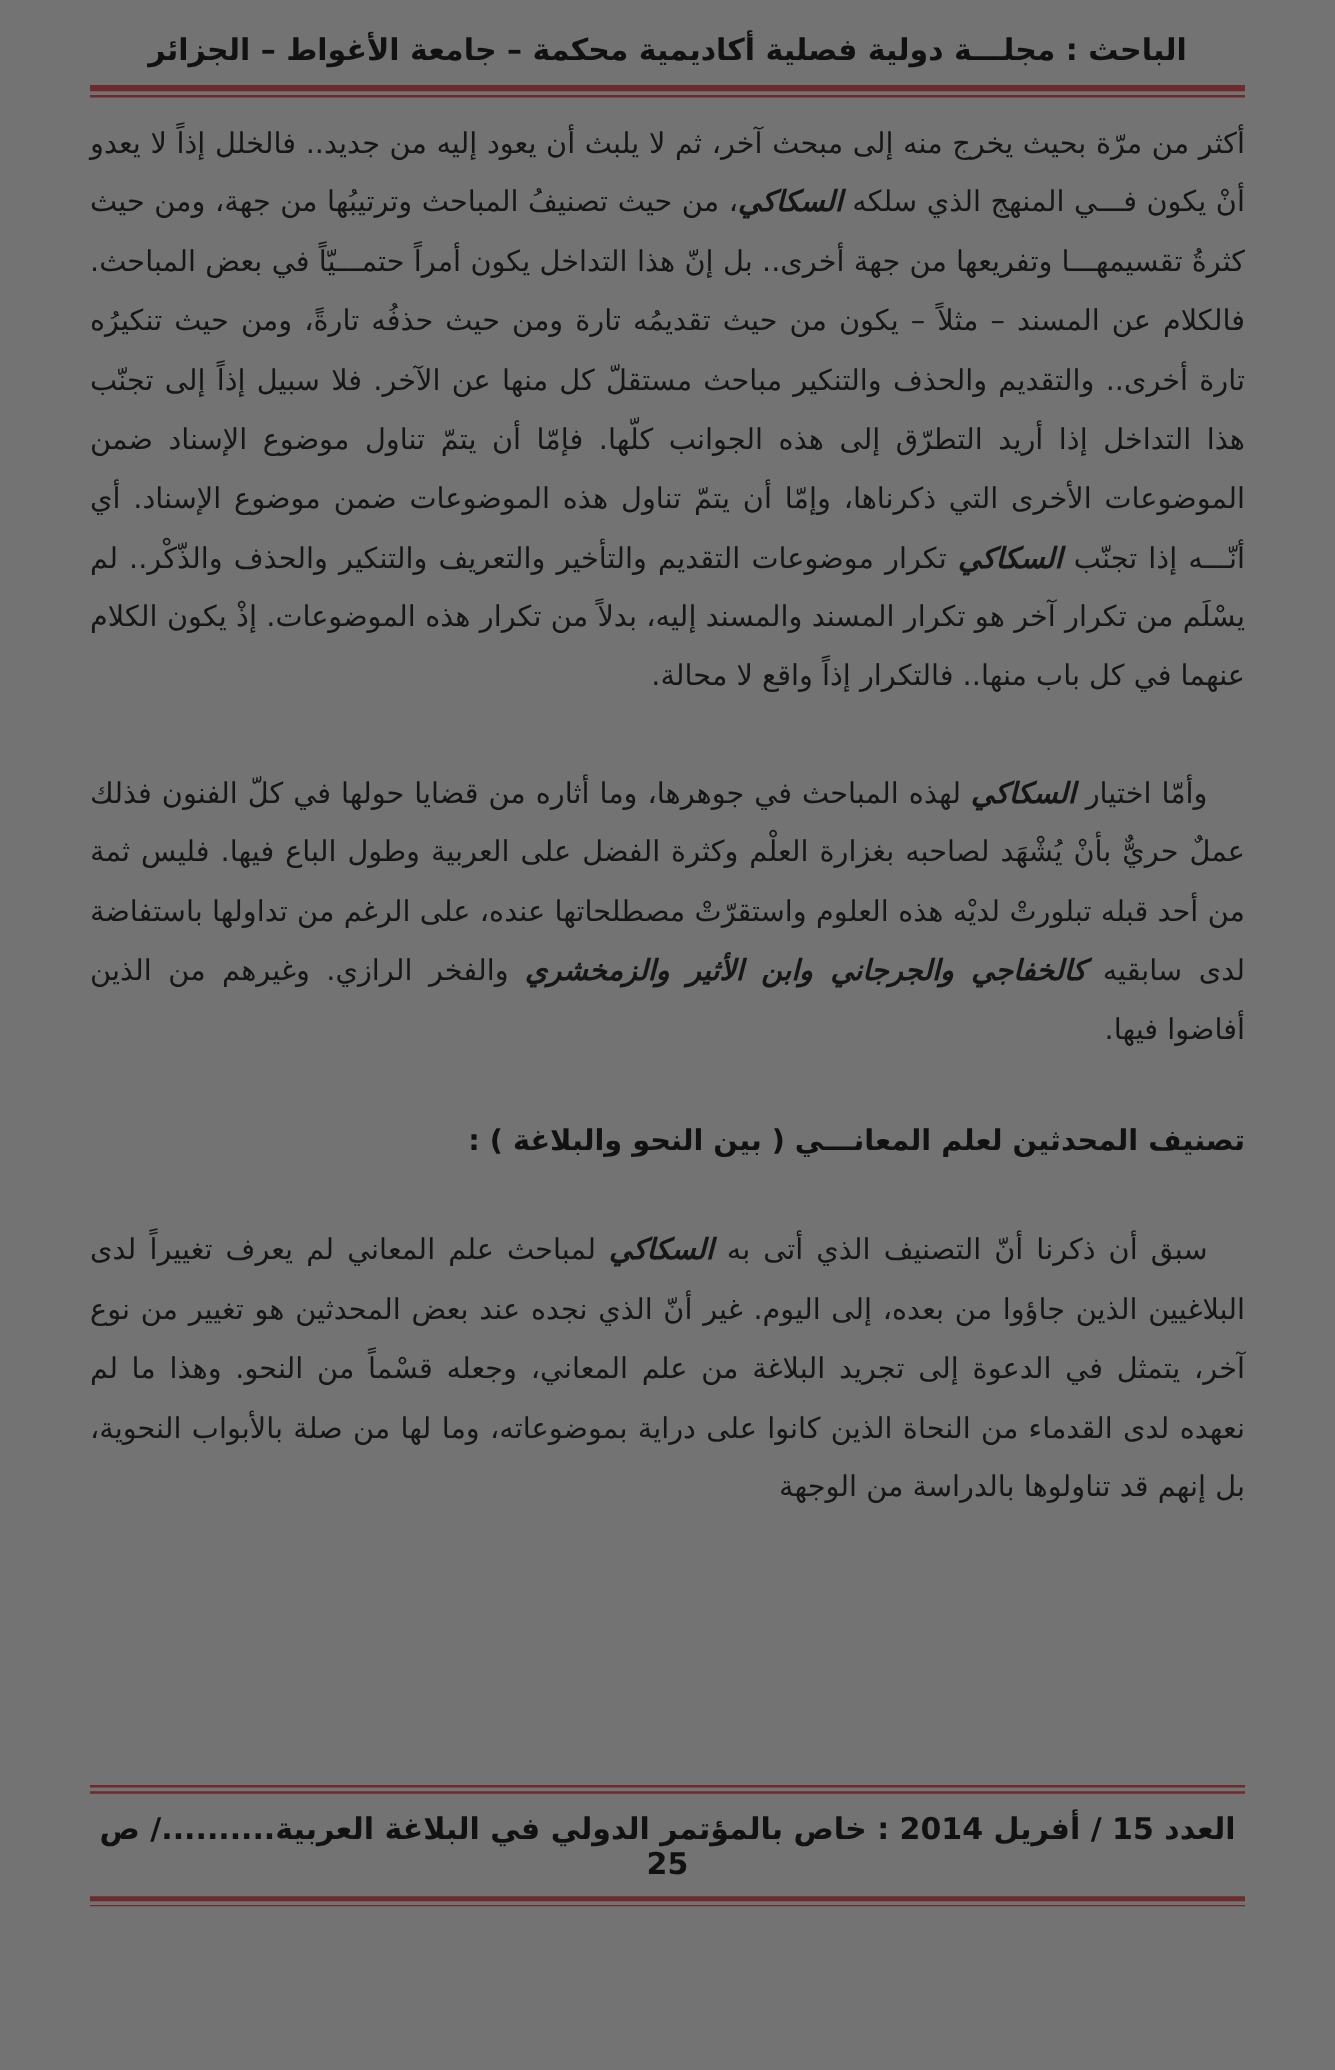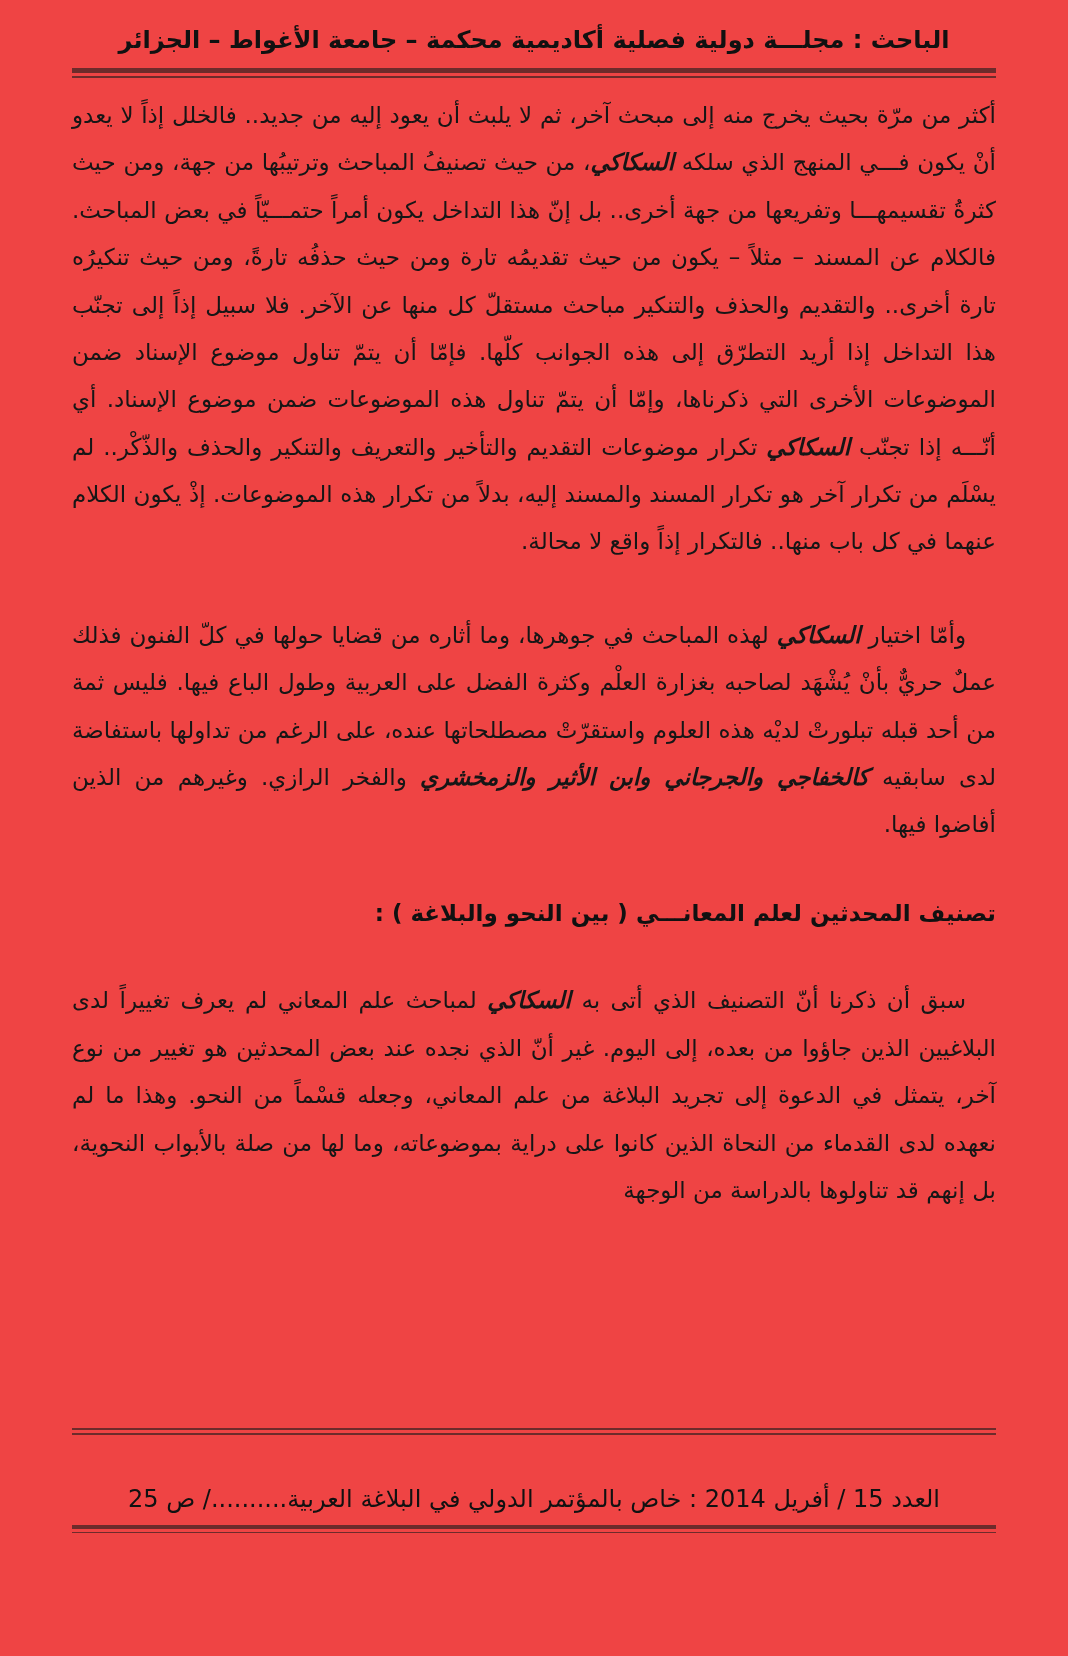--- a/index.html
+++ b/index.html
@@ -9,21 +9,21 @@
   *{box-sizing:border-box;}
   html,body{margin:0;padding:0;}
   body{
     background:#ffffff;
     font-family:"DejaVu Sans", sans-serif;
   }
   .page{
     width:1068px;
     height:1656px;
     margin:0 auto;
-    background:#ef4444;
+    background:#737373;
     position:relative;
     padding:26px 72px 0;
     direction:rtl;
     overflow:hidden;
   }
   .header-title{
     font-weight:bold;
     font-size:24px;
     text-align:center;
     color:#111111;
@@ -54,27 +54,26 @@
     text-align:right;
     line-height:1.6;
   }
   .page-footer{
     position:absolute;
     top:1428px;
     right:72px;
     left:72px;
   }
   .footer-text{
-    font-weight:normal;
+    font-weight:bold;
     font-size:24px;
     text-align:center;
     color:#111111;
     padding:14px 0 12px;
     direction:rtl;
-    margin-top:36px;
   }
 </style>
 </head>
 <body>
 
 <div class="page">
 
   <header>
     <div class="header-title">الباحث : مجلـــة دولية فصلية أكاديمية محكمة  –  جامعة الأغواط  –  الجزائر</div>
     <div class="divider">

